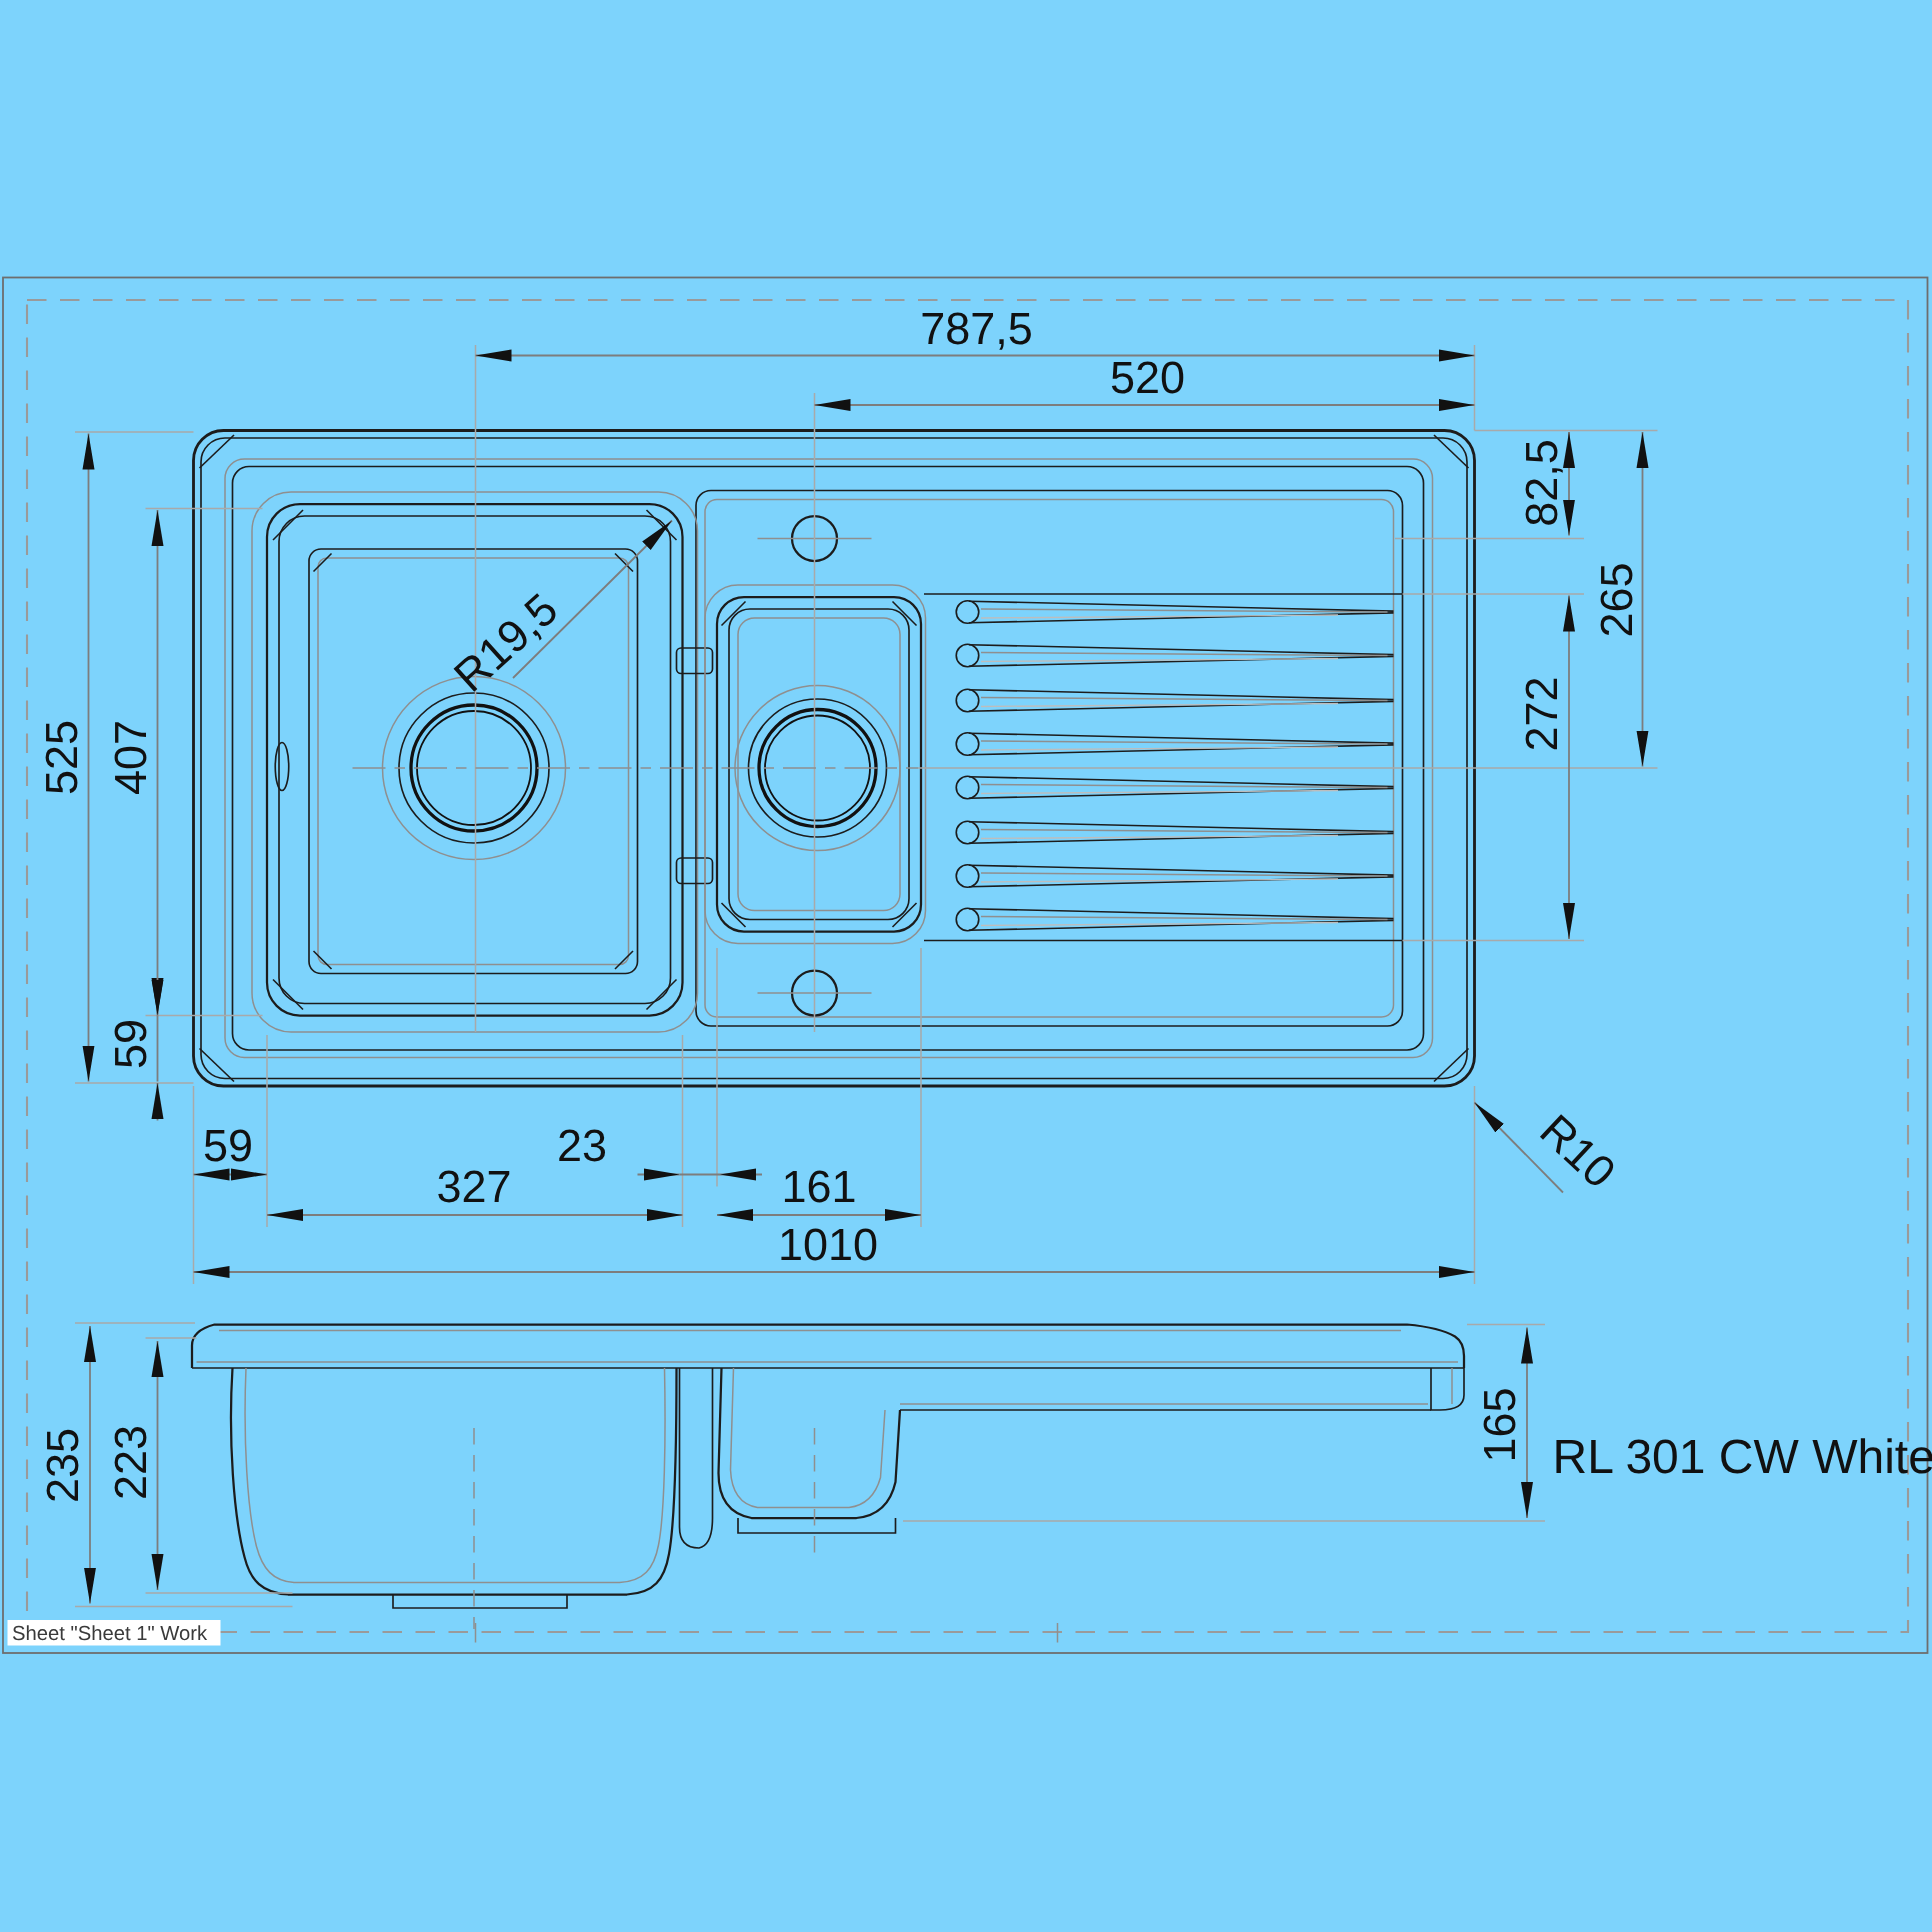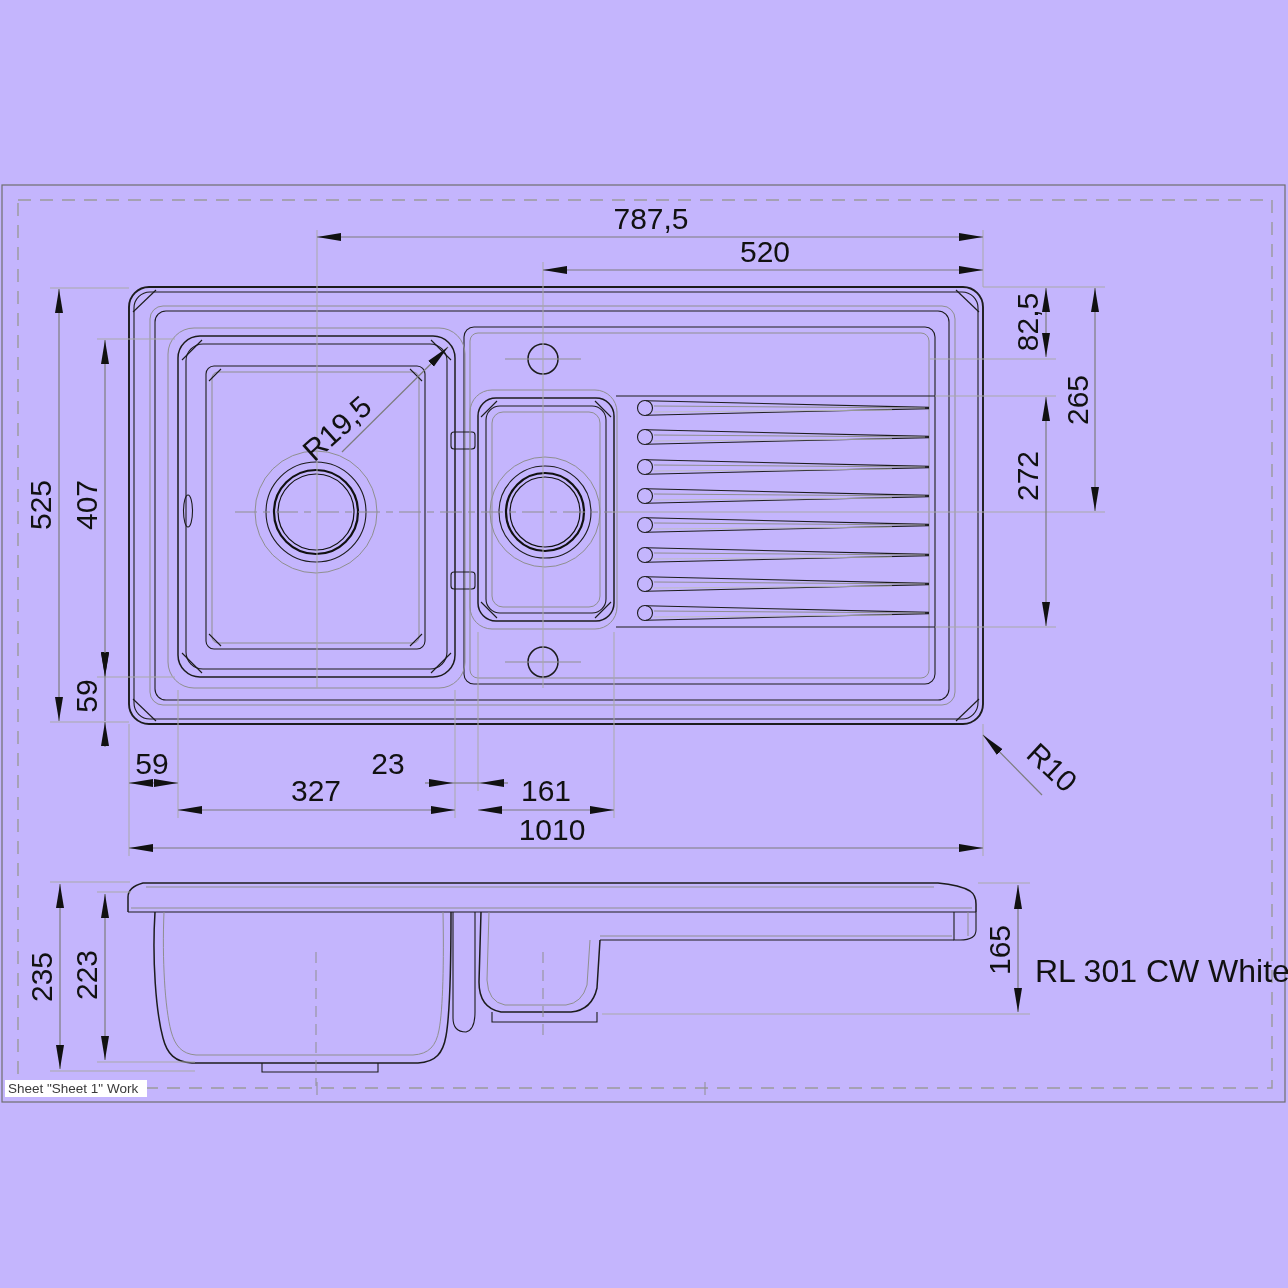--- a/index.html
+++ b/index.html
@@ -1,16 +1,16 @@
 <!DOCTYPE html>
 <html><head>
 <meta charset="utf-8">
 <style>
   html,body{margin:0;padding:0;background:#ffffff;}
-  .stage{width:1288px;height:1288px;position:relative;background:#c4b5fd;overflow:hidden;}
+  .stage{width:1288px;height:1288px;position:relative;background:#7dd3fc;overflow:hidden;}
   svg{display:block;}
   text{font-family:"Liberation Sans","DejaVu Sans",sans-serif;fill:#111;}
   .t   {font-size:30px;}
   .tbig{font-size:32px;}
   .tsm {font-size:13.5px;fill:#3a3a3a;}
   .ln  {fill:none;stroke:#1c1c1c;stroke-width:1.1;}
   .ln2 {fill:none;stroke:#1c1c1c;stroke-width:1.9;}
   .ln15{fill:none;stroke:#1c1c1c;stroke-width:1.5;}
   .gy  {fill:none;stroke:#8f8f8f;stroke-width:1;}
   .lt  {fill:none;stroke:#bdbdbd;stroke-width:0.9;}

